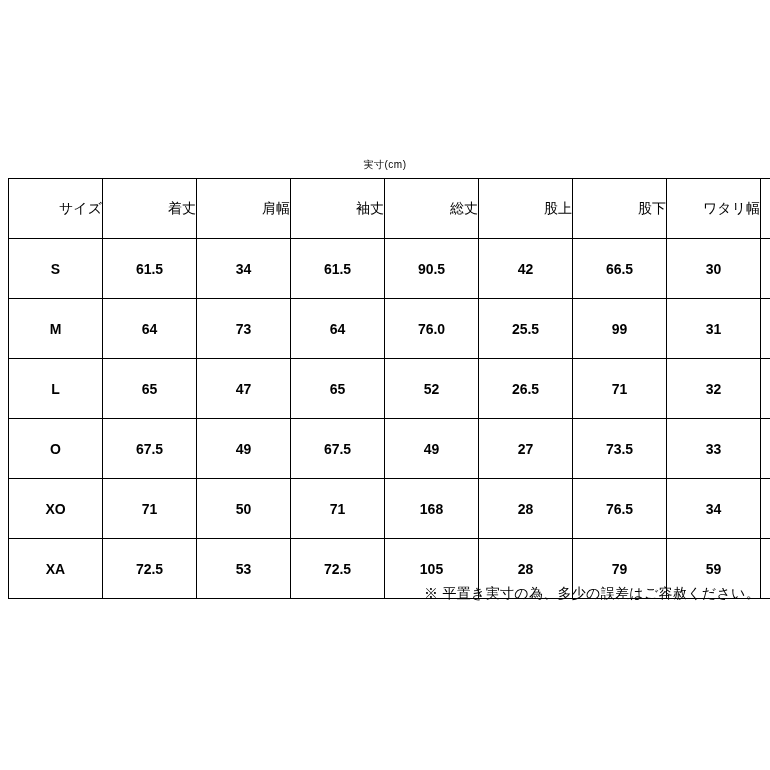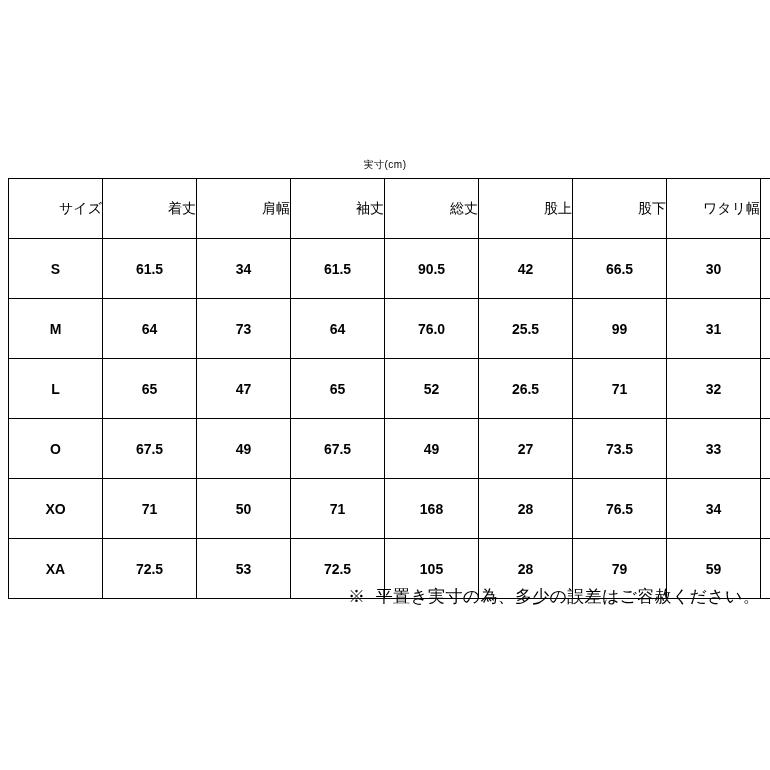--- a/index.html
+++ b/index.html
@@ -60,25 +60,24 @@
   }
   table.size-table tbody td {
     font-weight: bold;
   }
   table.size-table col.c0 { width: 94px; }
   table.size-table col.cN { width: 94px; }
   .note {
     position: absolute;
     right: 10px;
     top: 585px;
-    font-size: 17px;
+    font-size: 14px;
     color: #000;
     letter-spacing: 0.3px;
     white-space: nowrap;
-    font-family: Liberation Mono, monospace;
   }
 </style>
 </head>
 <body>
 
 <div class="page">
 
   <div class="caption-top">実寸(cm)</div>
 
   <div class="table-wrap">

